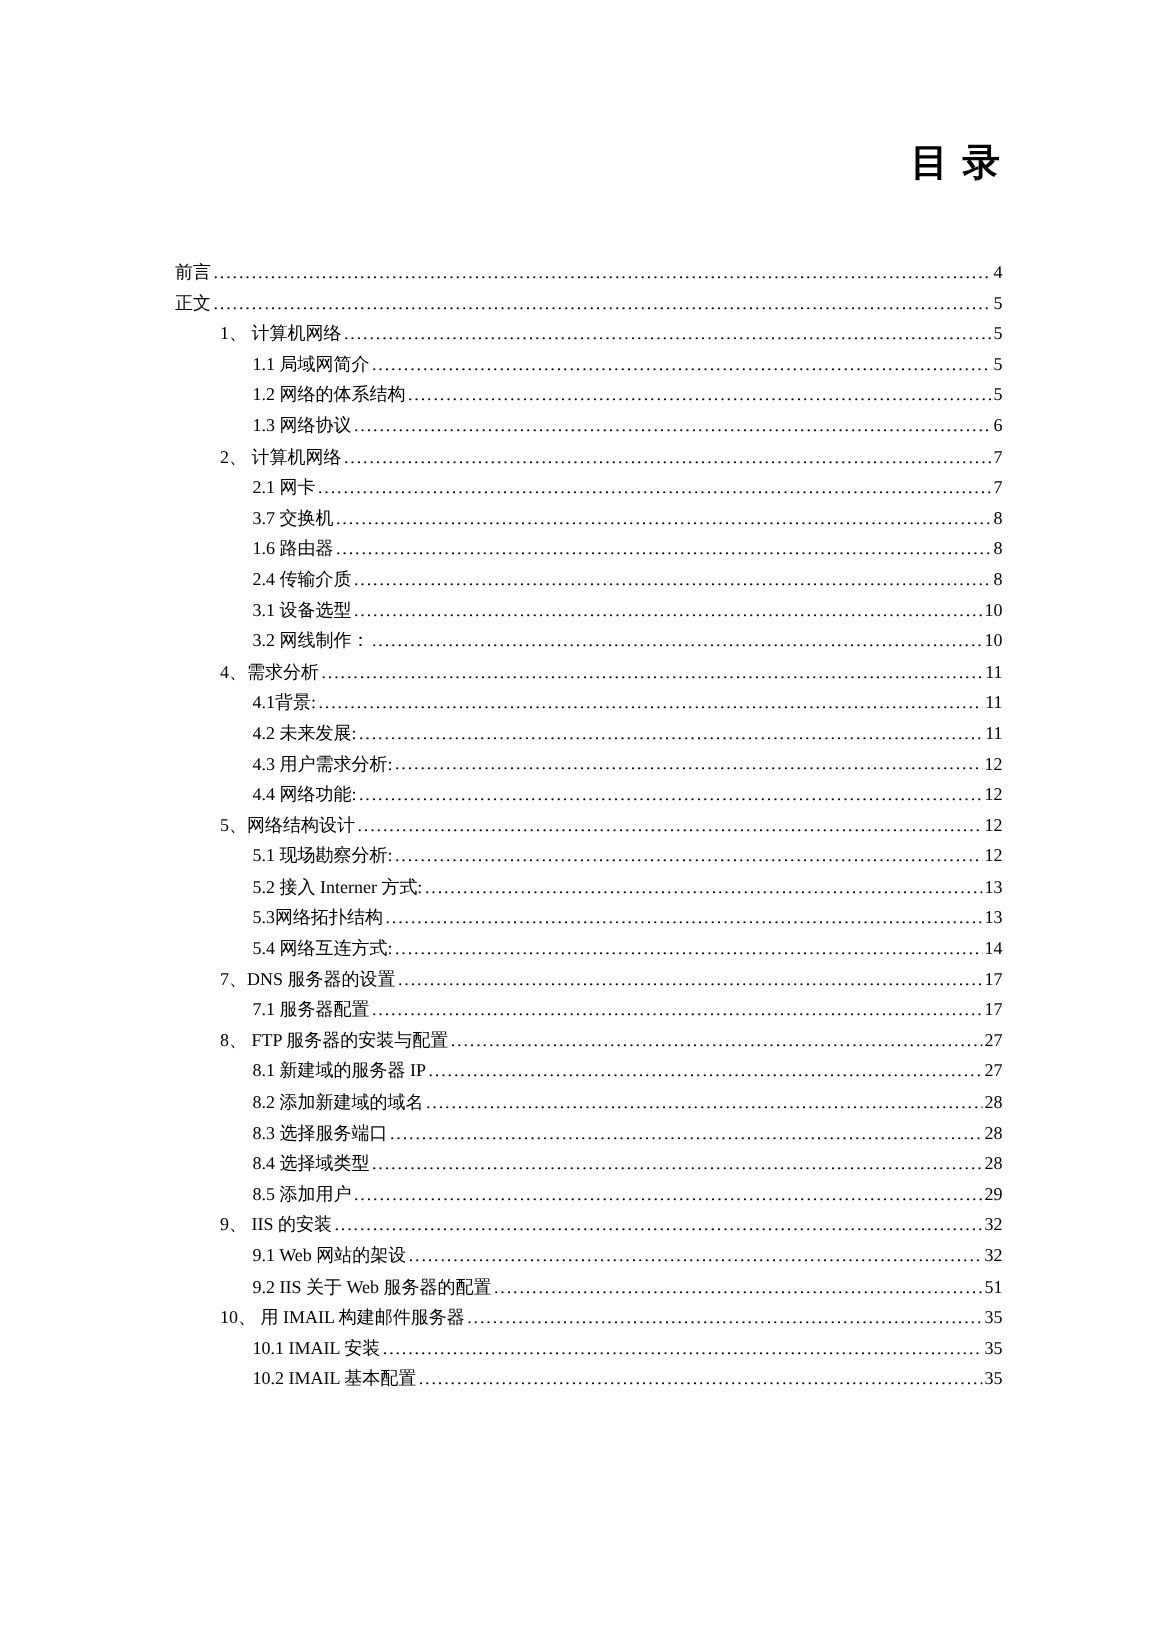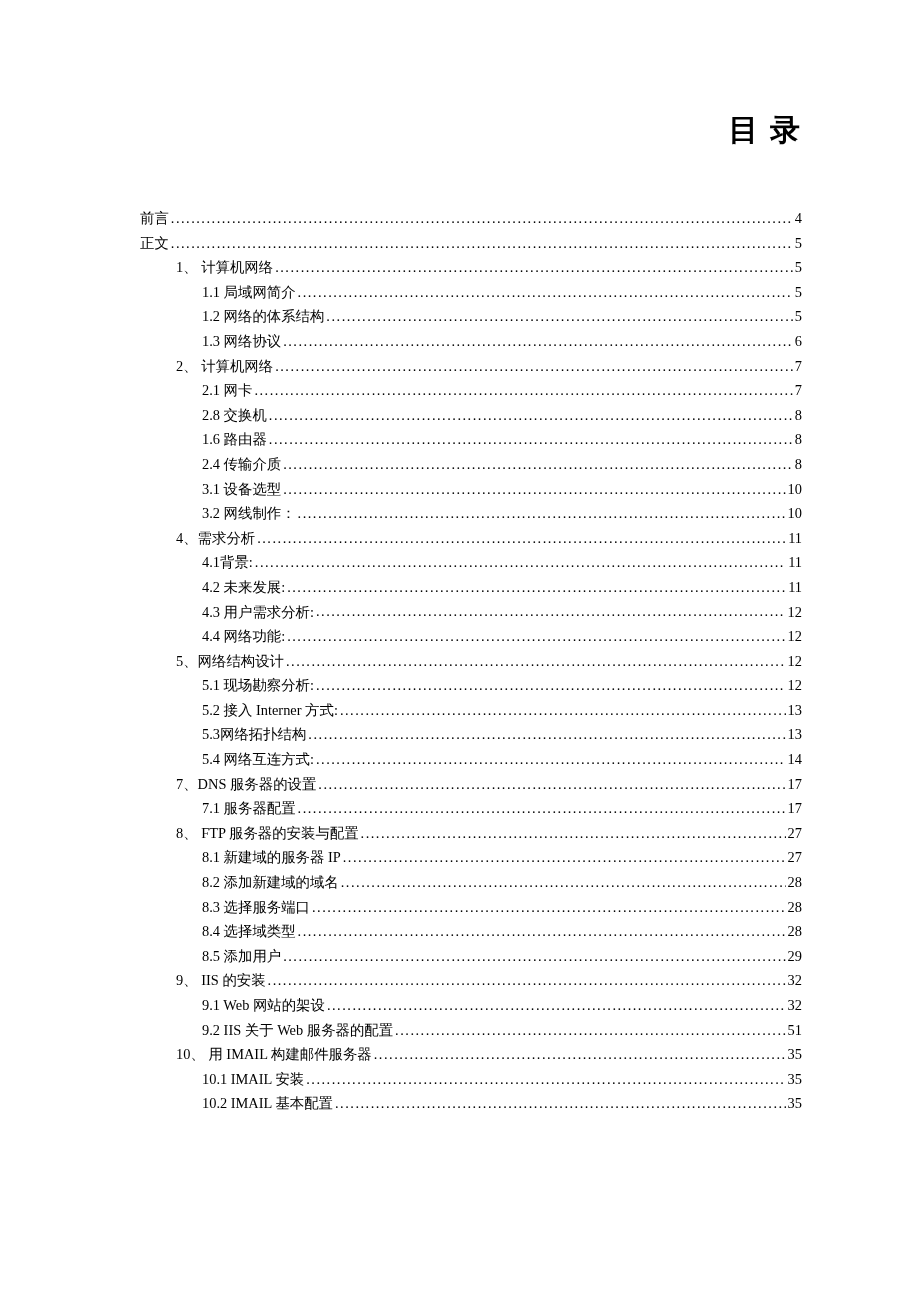--- a/index.html
+++ b/index.html
@@ -105,21 +105,21 @@
         <span class="label"><span class="num">2、</span><span> 计算机网络</span></span>
         <span class="leader"></span>
         <span class="page-no">7</span>
       </div>
       <div class="toc-line lvl-2">
         <span class="label"><span class="num">2.1</span><span> 网卡</span></span>
         <span class="leader"></span>
         <span class="page-no">7</span>
       </div>
       <div class="toc-line lvl-2">
-        <span class="label"><span class="num">2.8</span><span> 交换机</span></span>
+        <span class="label"><span class="num">3.7</span><span> 交换机</span></span>
         <span class="leader"></span>
         <span class="page-no">8</span>
       </div>
       <div class="toc-line lvl-2">
         <span class="label"><span class="num">1.6</span><span> 路由器</span></span>
         <span class="leader"></span>
         <span class="page-no">8</span>
       </div>
       <div class="toc-line lvl-2">
         <span class="label"><span class="num">2.4</span><span> 传输介质</span></span>

